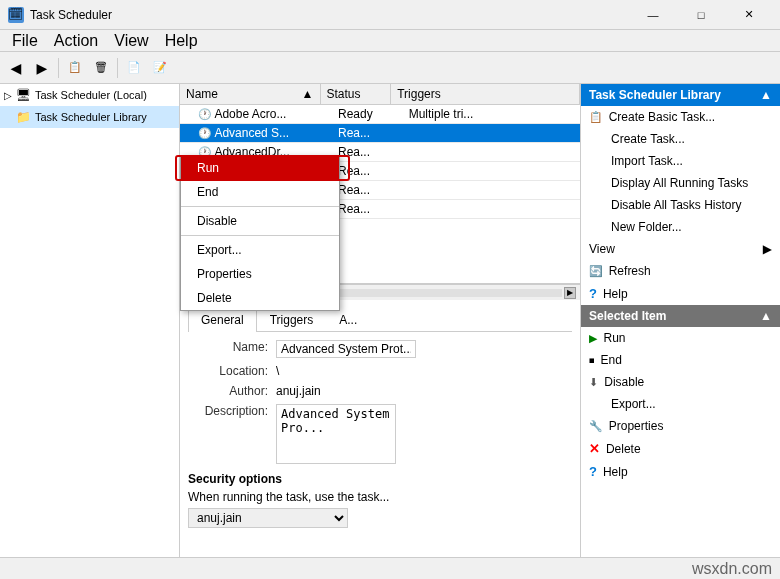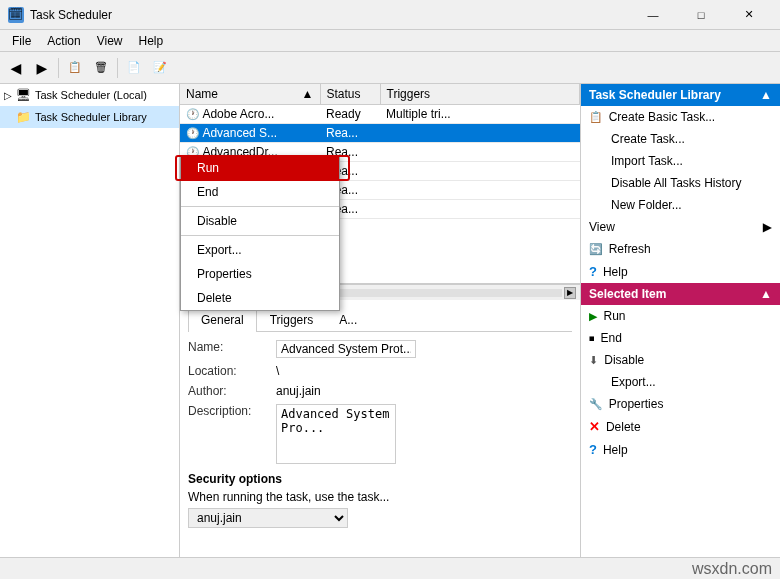--- a/index.html
+++ b/index.html
@@ -53,21 +53,21 @@
       height: 22px;
       background: #f0f0f0;
       display: flex;
       align-items: center;
       border-bottom: 1px solid #ccc;
       padding: 0 4px;
     }
     .menu-item {
       padding: 2px 8px;
       cursor: pointer;
-      font-size: 12px;
+      font-size: 16px;
     }
 
     
     .toolbar {
       height: 32px;
       background: #f0f0f0;
       display: flex;
       align-items: center;
       padding: 0 4px;
       border-bottom: 1px solid #ccc;
@@ -131,21 +131,21 @@
       border-bottom: 1px solid #ccc;
       border-right: 1px solid #ccc;
       padding: 3px 6px;
       text-align: left;
       font-weight: normal;
       font-size: 12px;
       position: sticky;
       top: 0;
     }
     .task-table td {
-      padding: 2px 6px;
+      padding: 2px 18px;
       border-bottom: 1px solid #e8e8e8;
       font-size: 12px;
       white-space: nowrap;
       overflow: hidden;
       text-overflow: ellipsis;
       max-width: 120px;
     }
     .task-row.selected { background: #0078d7; color: white; }
 
     
@@ -172,21 +172,21 @@
       border-bottom-color: white;
       margin-bottom: -1px;
     }
     .detail-row {
       display: flex;
       margin-bottom: 6px;
       font-size: 12px;
     }
     .detail-label {
       width: 80px;
-      text-align: left;
+      text-align: right;
       margin-right: 8px;
       color: #333;
     }
     .detail-value {
       flex: 1;
     }
     .detail-input {
       width: 120px;
       border: 1px solid #ccc;
       padding: 1px 4px;
@@ -223,21 +223,21 @@
       background: #0078d7;
       color: white;
       padding: 4px 8px;
       font-size: 12px;
       font-weight: bold;
       display: flex;
       justify-content: space-between;
       align-items: center;
     }
     .actions-section-title.gray {
-      background: #be185d;
+      background: #737373;
     }
     .action-item {
       padding: 4px 8px;
       cursor: pointer;
       font-size: 12px;
       display: flex;
       align-items: center;
       gap: 6px;
     }
 
@@ -446,20 +446,24 @@
     <div class="action-item">
       <span style="width:16px;"></span>
       <span>Create Task...</span>
     </div>
     <div class="action-item">
       <span style="width:16px;"></span>
       <span>Import Task...</span>
     </div>
     <div class="action-item">
       <span style="width:16px;"></span>
+      <span>Display All Running Tasks</span>
+    </div>
+    <div class="action-item">
+      <span style="width:16px;"></span>
       <span>Disable All Tasks History</span>
     </div>
     <div class="action-item">
       <span style="width:16px;"></span>
       <span>New Folder...</span>
     </div>
     <div class="action-item" style="justify-content:space-between;">
       <span>View</span>
       <span>▶</span>
     </div>

